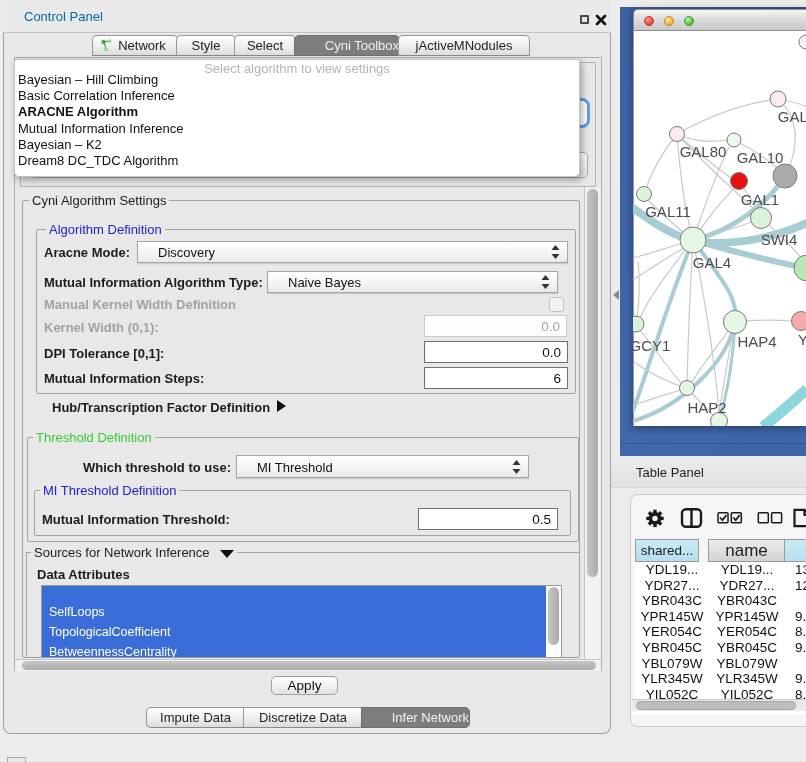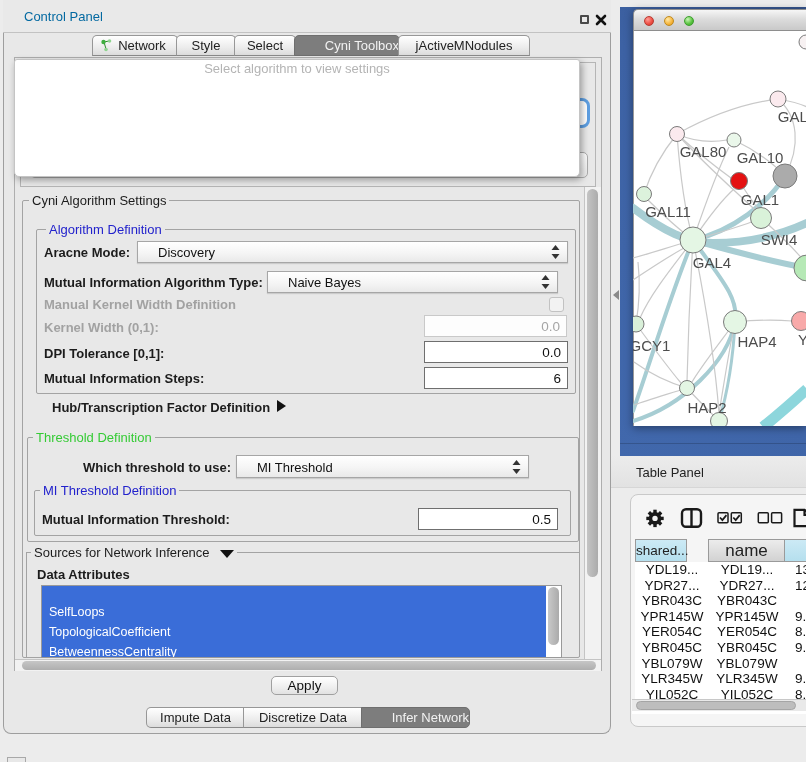--- a/index.html
+++ b/index.html
@@ -144,21 +144,21 @@
     <path d="M88.3,9.5 l2.4,2.6 l4,-5" stroke-width="1.7"></path>
     <rect x="113.3" y="4.7" width="10" height="10" rx="1"></rect>
     <rect x="126.6" y="4.7" width="10" height="10" rx="1"></rect>
   </g>
   <g fill="none" stroke="#1a1a1a" stroke-width="2.2">
     <path d="M149.5,1.8 h10 l5,5 v11.4 h-15 Z"></path>
     <path d="M159.5,1.8 v5 h5"></path>
   </g>
 </svg>
 
-<div class="abs" style="left:635px;top:539px;width:52px;height:23px;background:linear-gradient(#cceaf5,#b5dfee);border:1px solid #9a9a9a;box-sizing:border-box;
+<div class="abs" style="left:635px;top:539px;width:64px;height:23px;background:linear-gradient(#cceaf5,#b5dfee);border:1px solid #9a9a9a;box-sizing:border-box;
   font-size:13.5px;color:#222;text-align:center;line-height:22px;">shared...</div>
 <div class="abs" style="left:708px;top:539px;width:77px;height:23px;background:linear-gradient(#ececec,#d2d2d2);border:1px solid #9a9a9a;box-sizing:border-box;
   font-size:17px;color:#222;text-align:center;line-height:22px;">name</div>
 <div class="abs" style="left:784px;top:539px;width:26px;height:23px;background:linear-gradient(#cceaf5,#b5dfee);border:1px solid #9a9a9a;box-sizing:border-box;"></div>
 
 <div class="abs" style="left:635px;top:562px;width:171px;height:137px;background:#fff;overflow:hidden;font-size:13.5px;color:#111;padding-top:1px;box-sizing:border-box;">
   <div style="position:absolute;left:0;top:0;width:74px;text-align:center;line-height:15.6px;">
     YDL19...<br>YDR27...<br>YBR043C<br>YPR145W<br>YER054C<br>YBR045C<br>YBL079W<br>YLR345W<br>YIL052C
   </div>
   <div style="position:absolute;left:74px;top:0;width:76px;text-align:center;line-height:15.6px;">
@@ -298,13 +298,21 @@
   <div class="tab" style="left:243px;width:118px;border-radius:0;">Discretize Data</div>
   <div class="tab tabsel" style="left:361px;width:107px;border-radius:0 5px 5px 0;">Infer Network</div>
 </div>
 
 <div class="abs" style="left:7px;top:757px;width:17px;height:16px;border:1px solid #a8a8a8;background:#e8e8e8;"></div>
 
 <div class="abs" style="left:14px;top:59px;width:566px;height:118px;background:#fff;
   border:1px solid #c4c4c4;border-radius:3px 3px 5px 5px;box-shadow:2px 3px 7px rgba(0,0,0,.35);
   box-sizing:border-box;">
   <div style="position:absolute;left:0;top:1px;width:100%;font-size:13px;color:#b4b4b4;text-align:center;">Select algorithm to view settings</div>
+  <div style="position:absolute;left:3px;top:12px;font-size:13px;color:#111;line-height:16.2px;">
+    Bayesian – Hill Climbing<br>
+    Basic Correlation Inference<br>
+    <b>ARACNE Algorithm</b><br>
+    Mutual Information Inference<br>
+    Bayesian – K2<br>
+    Dream8 DC_TDC Algorithm
+  </div>
 </div>
 
 </body></html>

